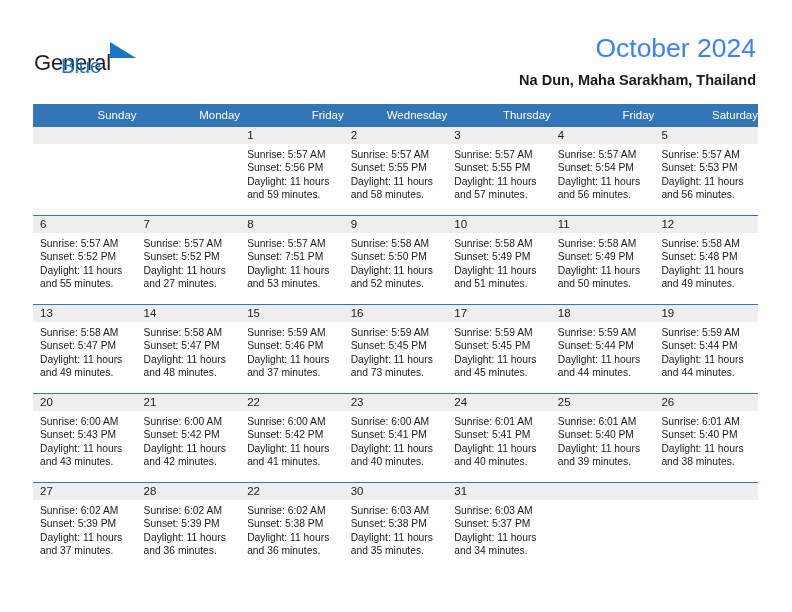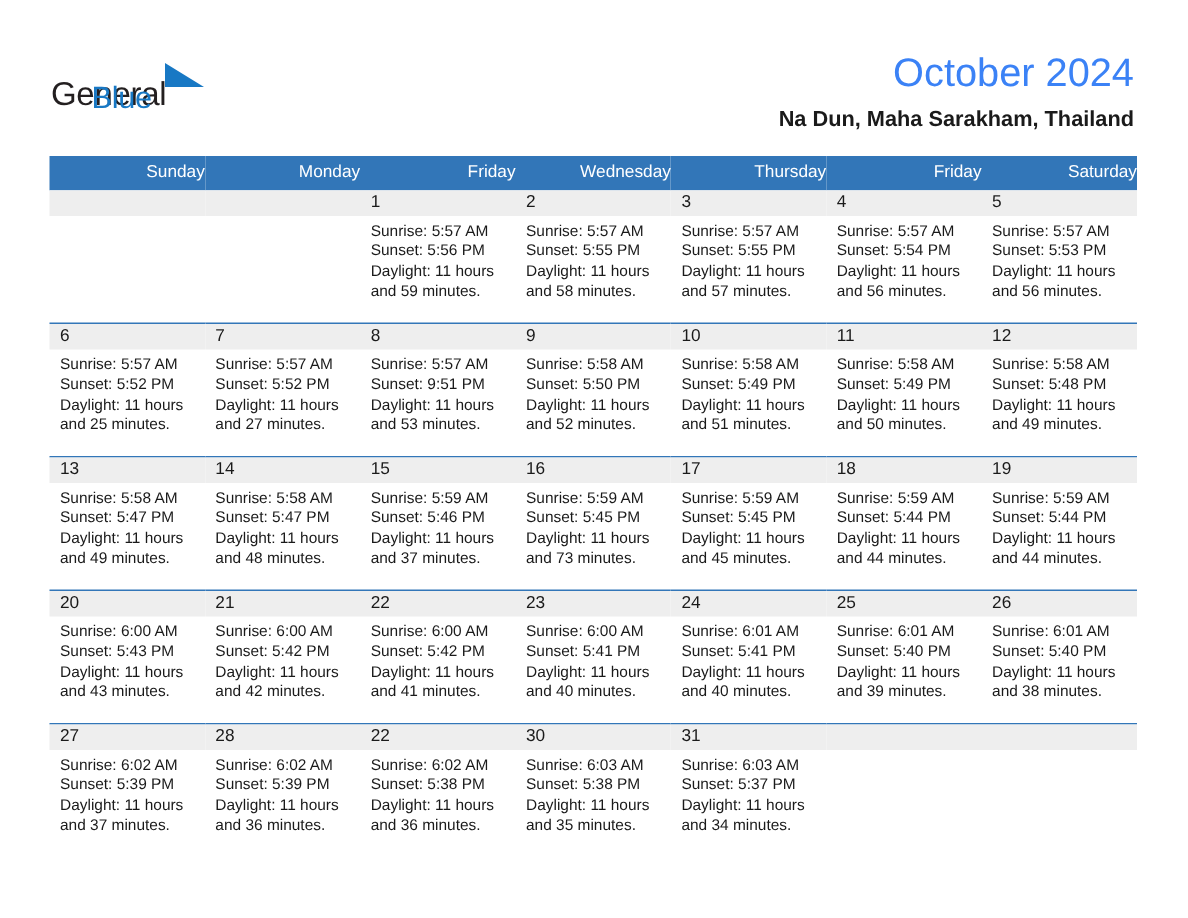--- a/index.html
+++ b/index.html
@@ -236,41 +236,41 @@
           </td>
         </tr>
         <tr class="wk-sep">
           <td>
             <div class="cell-inner">
               <div class="daynum">6</div>
               <div class="details">
                 <div>Sunrise: 5:57 AM</div>
                 <div>Sunset: 5:52 PM</div>
                 <div>Daylight: 11 hours</div>
-                <div>and 25 minutes.</div>
+                <div>and 55 minutes.</div>
               </div>
             </div>
           </td>
           <td>
             <div class="cell-inner">
               <div class="daynum">7</div>
               <div class="details">
                 <div>Sunrise: 5:57 AM</div>
                 <div>Sunset: 5:52 PM</div>
                 <div>Daylight: 11 hours</div>
                 <div>and 27 minutes.</div>
               </div>
             </div>
           </td>
           <td>
             <div class="cell-inner">
               <div class="daynum">8</div>
               <div class="details">
                 <div>Sunrise: 5:57 AM</div>
-                <div>Sunset: 9:51 PM</div>
+                <div>Sunset: 7:51 PM</div>
                 <div>Daylight: 11 hours</div>
                 <div>and 53 minutes.</div>
               </div>
             </div>
           </td>
           <td>
             <div class="cell-inner">
               <div class="daynum">9</div>
               <div class="details">
                 <div>Sunrise: 5:58 AM</div>

